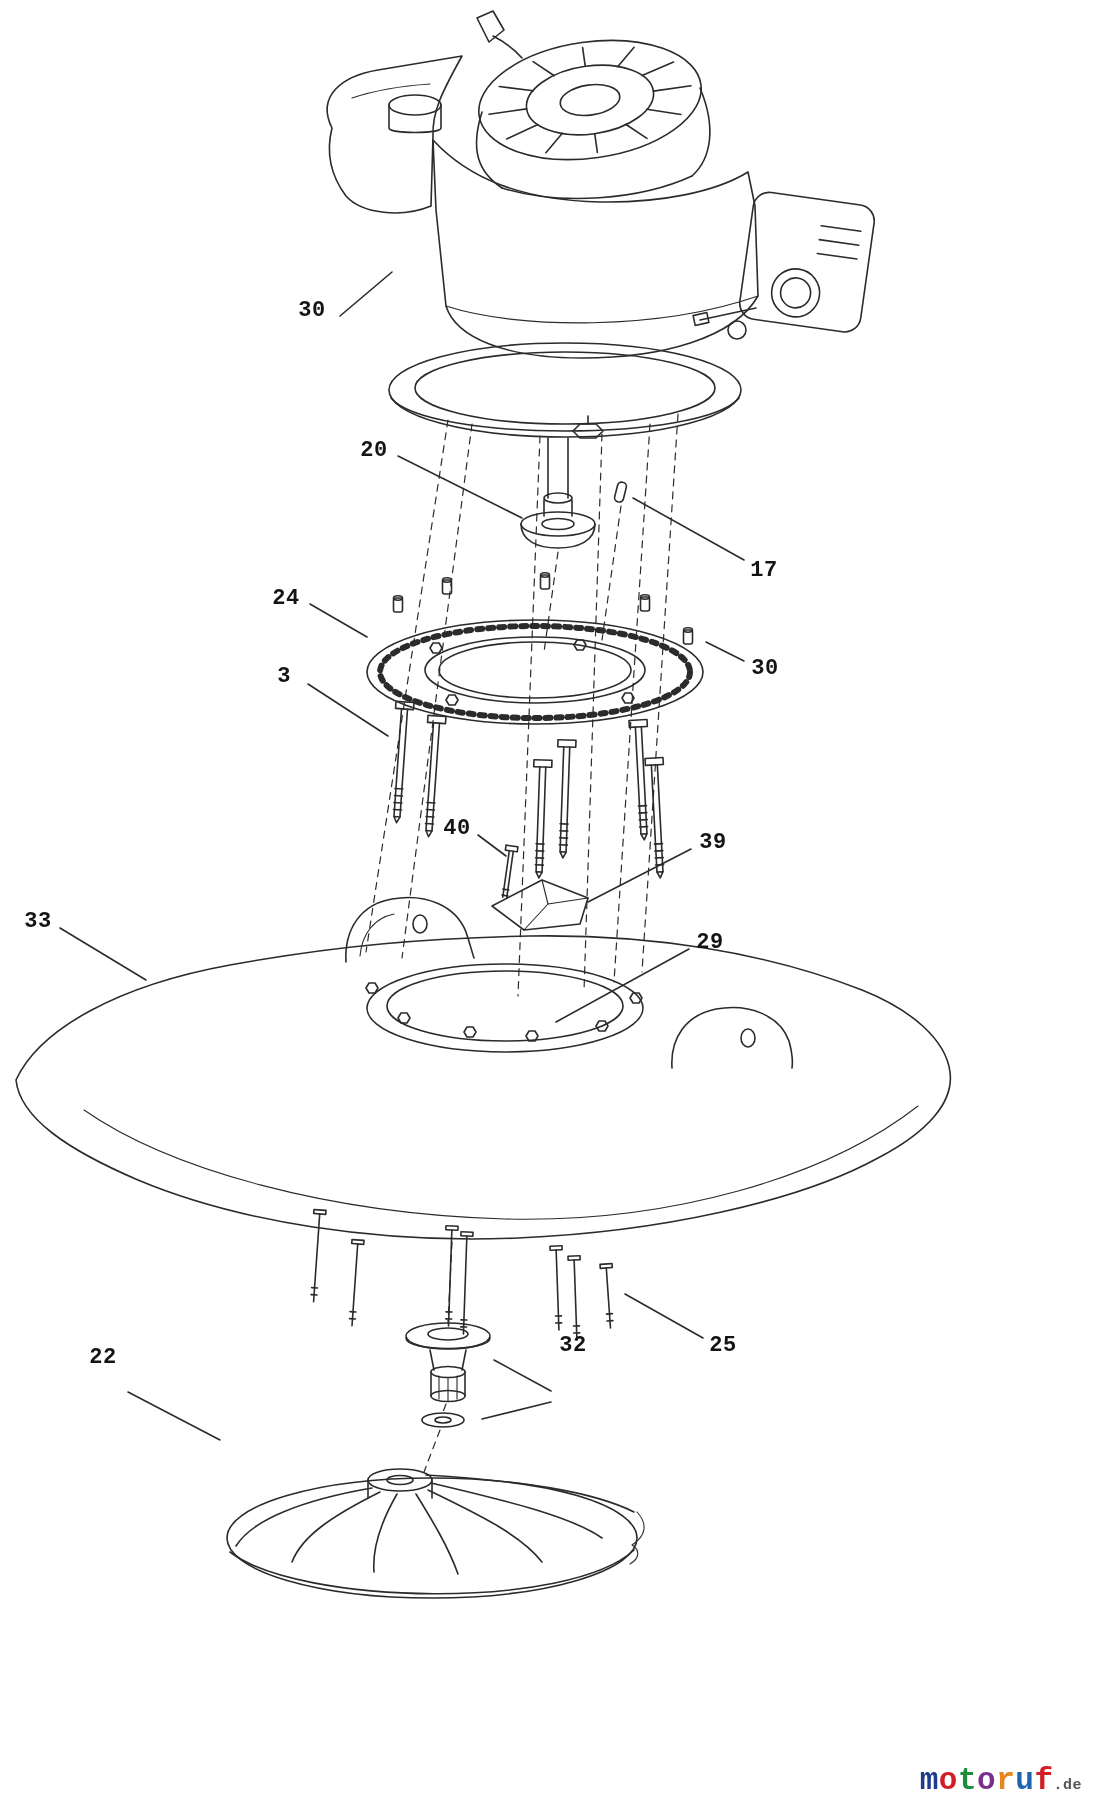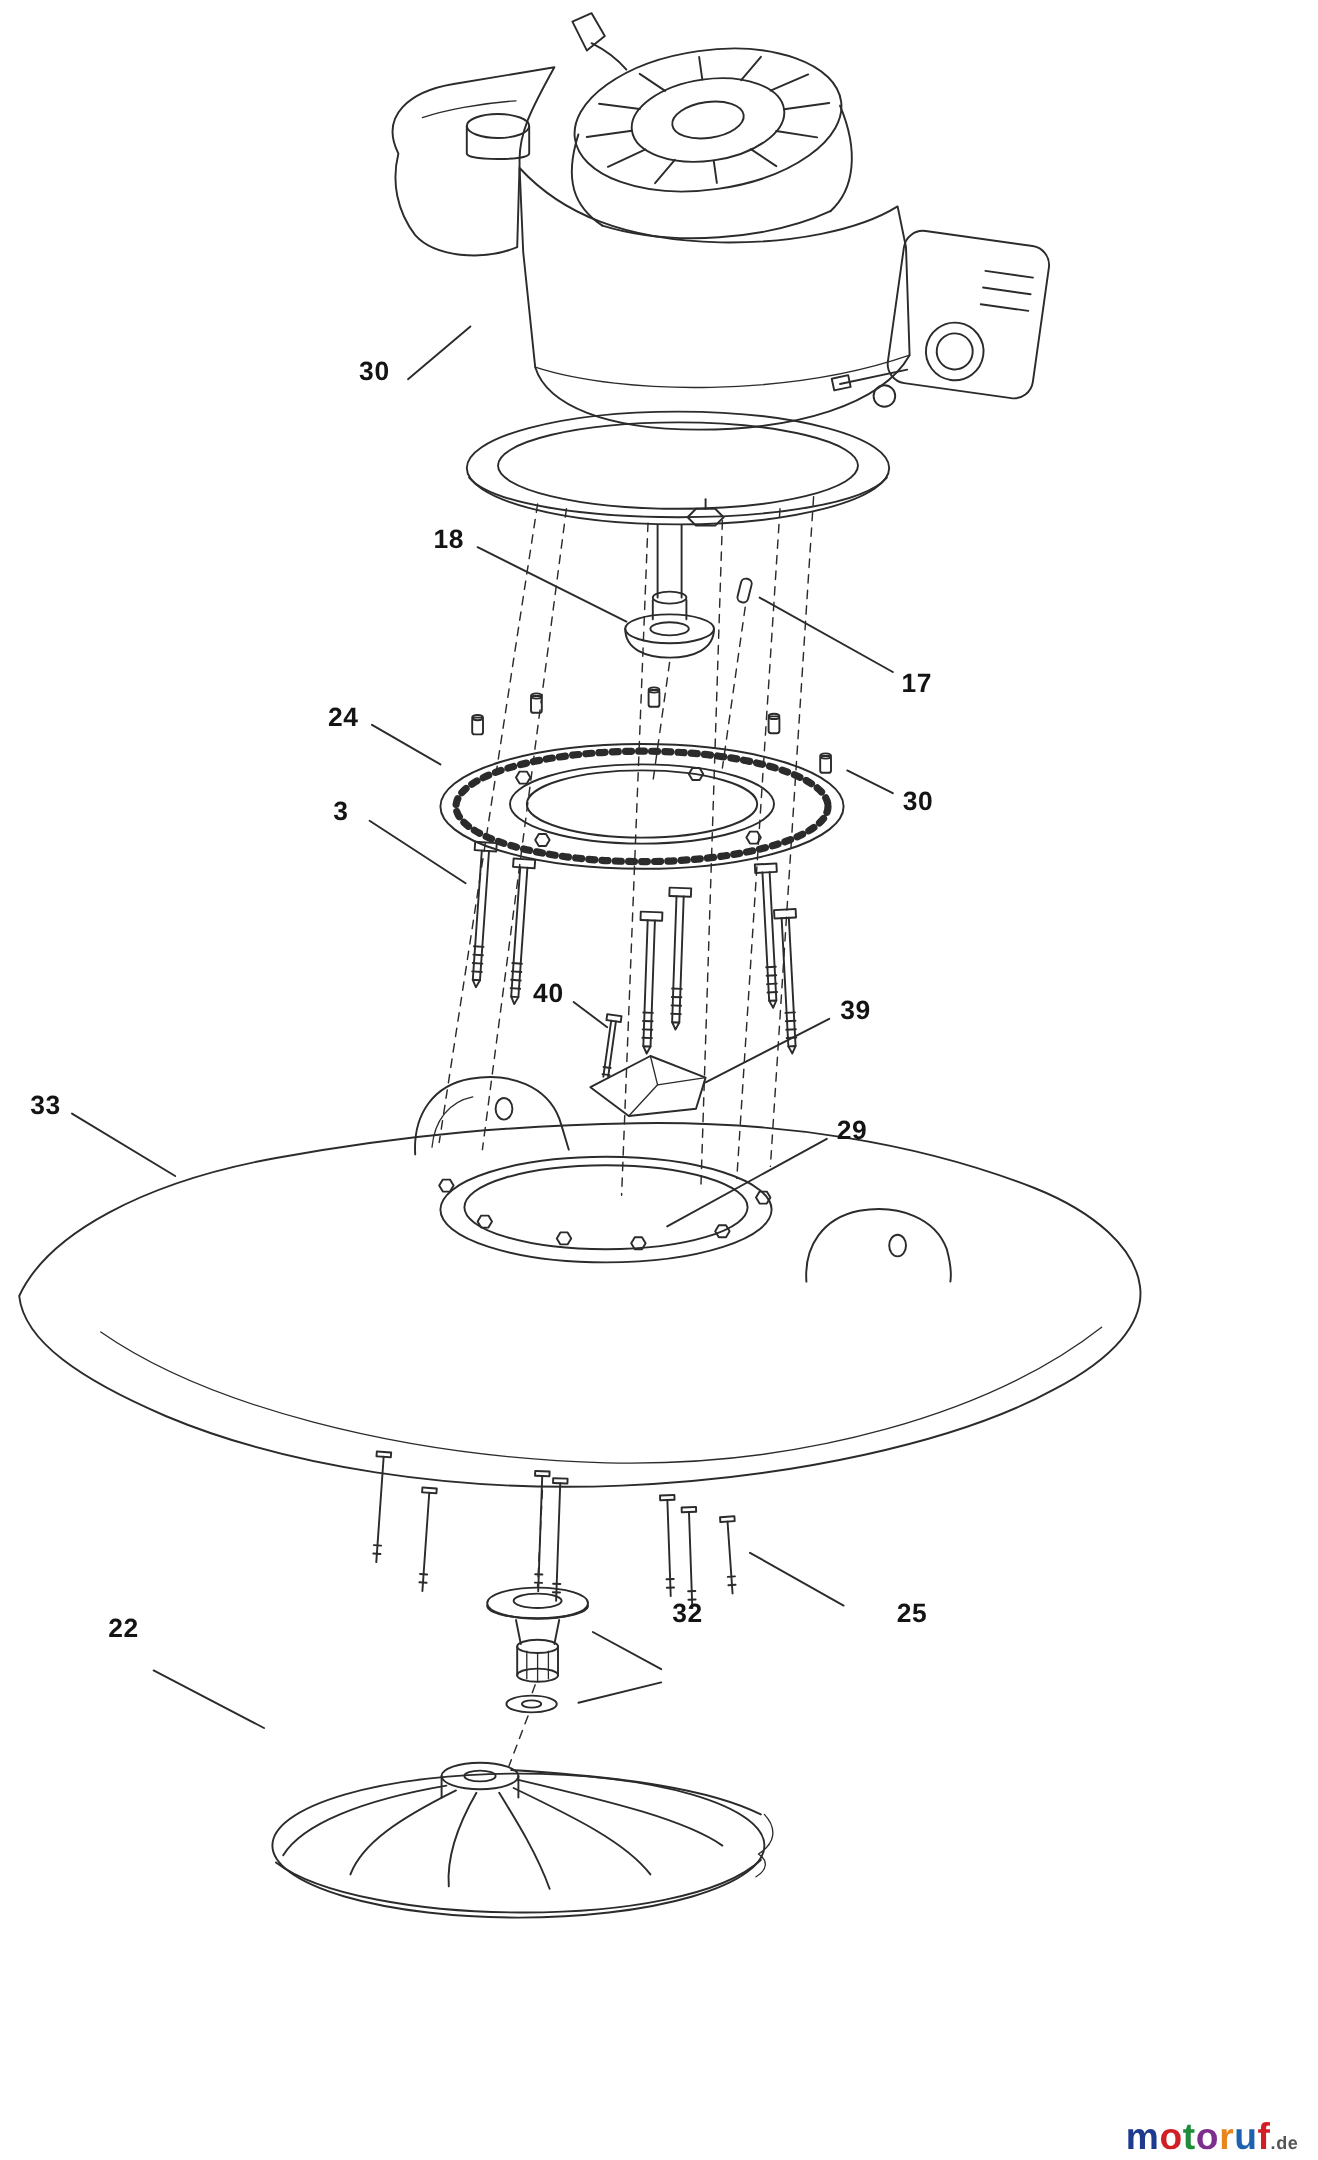--- a/index.html
+++ b/index.html
@@ -1,17 +1,17 @@
 <!DOCTYPE html>
 <html><head>
 <meta charset="utf-8">
 <style>
   html,body{margin:0;padding:0;background:#ffffff;}
   .page{position:relative;width:1098px;height:1800px;background:#ffffff;overflow:hidden;
-        font-family:Liberation Sans, sans-serif;}
+        font-family:Liberation Mono, monospace;}
   .art{position:absolute;left:0;top:0;width:1098px;height:1800px;}
   .art *{fill:none;stroke:#2b2b2b;stroke-width:1.6;stroke-linecap:round;stroke-linejoin:round;}
   .art .thin{stroke-width:1.1;}
   .art .dash line{stroke-dasharray:7 6;stroke-width:1.2;}
   .art .teeth{stroke-dasharray:5 6;stroke-width:6;}
   .art .leader{stroke-width:1.3;}
   .callout{position:absolute;transform:translate(-50%,-50%);font-size:22px;font-weight:600;
            color:#141414;letter-spacing:.5px;white-space:nowrap;}
   .logo{position:absolute;right:16px;bottom:4px;font-size:31px;font-weight:700;
         letter-spacing:.5px;cursor:pointer;line-height:1;}
@@ -337,30 +337,30 @@
       <line x1="60" y1="928" x2="146" y2="980"></line>
       <line x1="689" y1="949" x2="556" y2="1022"></line>
       <line x1="703" y1="1338" x2="625" y2="1294"></line>
       <line x1="128" y1="1392" x2="220" y2="1440"></line>
       <line x1="551" y1="1391" x2="494" y2="1360"></line>
       <line x1="551" y1="1402" x2="482" y2="1419"></line>
     </g>
   </svg>
 
   <div class="callout" style="left:312px;top:310px">30</div>
-  <div class="callout" style="left:374px;top:450px">18</div>
+  <div class="callout" style="left:374px;top:450px">20</div>
   <div class="callout" style="left:764px;top:570px">17</div>
   <div class="callout" style="left:286px;top:598px">24</div>
   <div class="callout" style="left:765px;top:668px">30</div>
   <div class="callout" style="left:284px;top:676px">3</div>
   <div class="callout" style="left:457px;top:828px">40</div>
   <div class="callout" style="left:713px;top:842px">39</div>
   <div class="callout" style="left:38px;top:921px">33</div>
   <div class="callout" style="left:710px;top:942px">29</div>
-  <div class="callout" style="left:760px;top:1345px">25</div>
+  <div class="callout" style="left:723px;top:1345px">25</div>
   <div class="callout" style="left:103px;top:1357px">22</div>
   <div class="callout" style="left:573px;top:1345px">32</div>
 
   <div class="logo">
     <span><span style="color: rgb(29, 58, 143);">m</span><span style="color: rgb(210, 31, 38);">o</span><span style="color: rgb(30, 140, 58);">t</span><span style="color: rgb(124, 47, 142);">o</span><span style="color: rgb(232, 133, 28);">r</span><span style="color: rgb(31, 99, 176);">u</span><span style="color: rgb(210, 31, 38);">f</span></span><span class="logo-suffix" style="color: rgb(85, 85, 85);">.de</span>
   </div>
 
 </div>
 
 </body></html>

